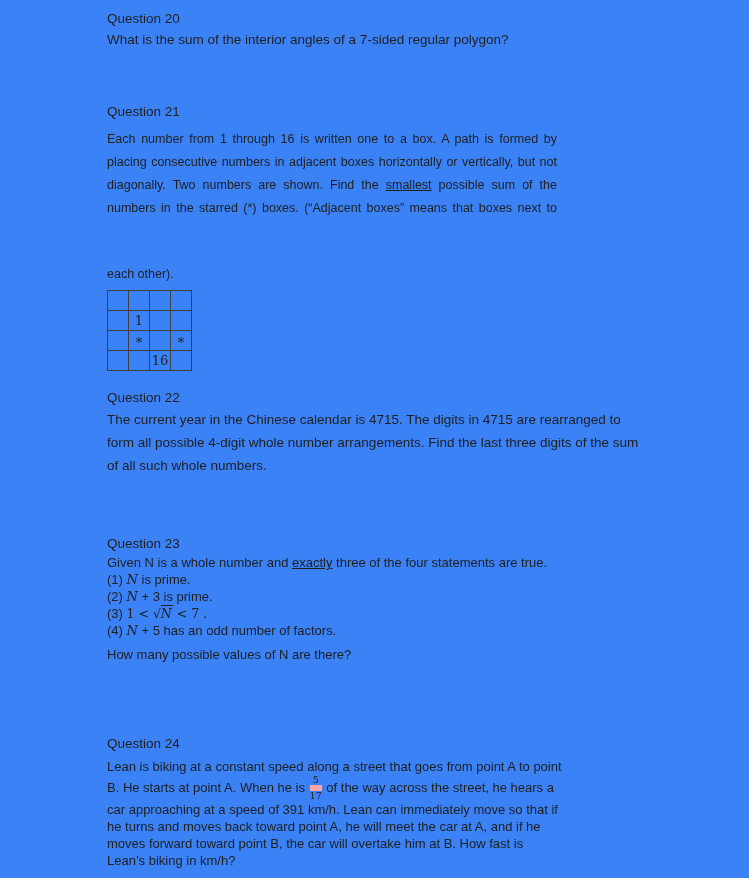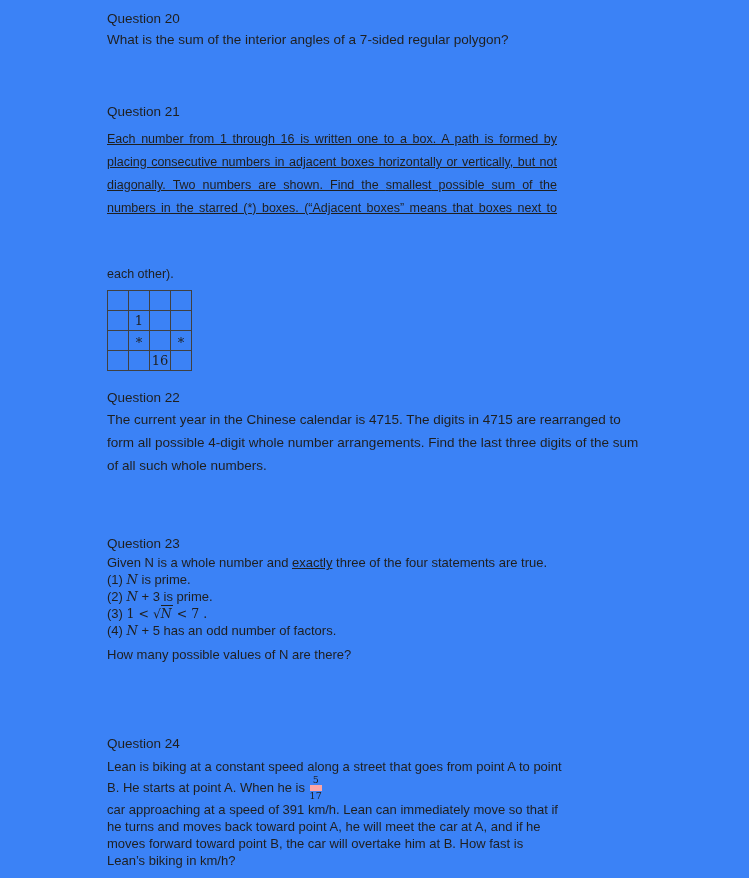--- a/index.html
+++ b/index.html
@@ -33,21 +33,20 @@
   
   .q21-body {
     margin-top: 6px;
     width: 450px;
     font-size: 12.5px;
     line-height: 23px;
   }
   .jline {
     text-align: justify;
     text-align-last: justify;
-    text-decoration: underline;
   }
   .jline-last {
     text-align: left;
     margin-top: 43px;
   }
   .u { text-decoration: underline; }
   
   .grid {
     border-collapse: collapse;
     margin-top: 4px;
@@ -179,21 +178,21 @@
       <div><span>(3) </span><span class="math"><span>1 &lt; </span><span>√</span><span class="radicand var">N</span><span> &lt; 7 .</span></span></div>
       <div><span>(4) </span><span class="var">N</span><span> + 5 has an odd number of factors.</span></div>
       <div class="q23-question">How many possible values of N are there?</div>
     </div>
   </div>
 
   <div class="section" style="top:733px">
     <div class="heading">Question 24</div>
     <div class="q24-body">
       <div>Lean is biking at a constant speed along a street that goes from point A to point</div>
-      <div><span>B. He starts at point A. When he is </span><span class="frac"><span class="num">5</span><span class="den">17</span></span></div>
+      <div><span>B. He starts at point A. When he is </span><span class="frac"><span class="num">5</span><span class="den">17</span></span><span> of the way across the street, he hears a</span></div>
       <div>car approaching at a speed of 391 km/h. Lean can immediately move so that if</div>
       <div>he turns and moves back toward point A, he will meet the car at A, and if he</div>
       <div>moves forward toward point B, the car will overtake him at B. How fast is</div>
       <div>Lean’s biking in km/h?</div>
     </div>
   </div>
 
 </div>
 
 </body></html>

